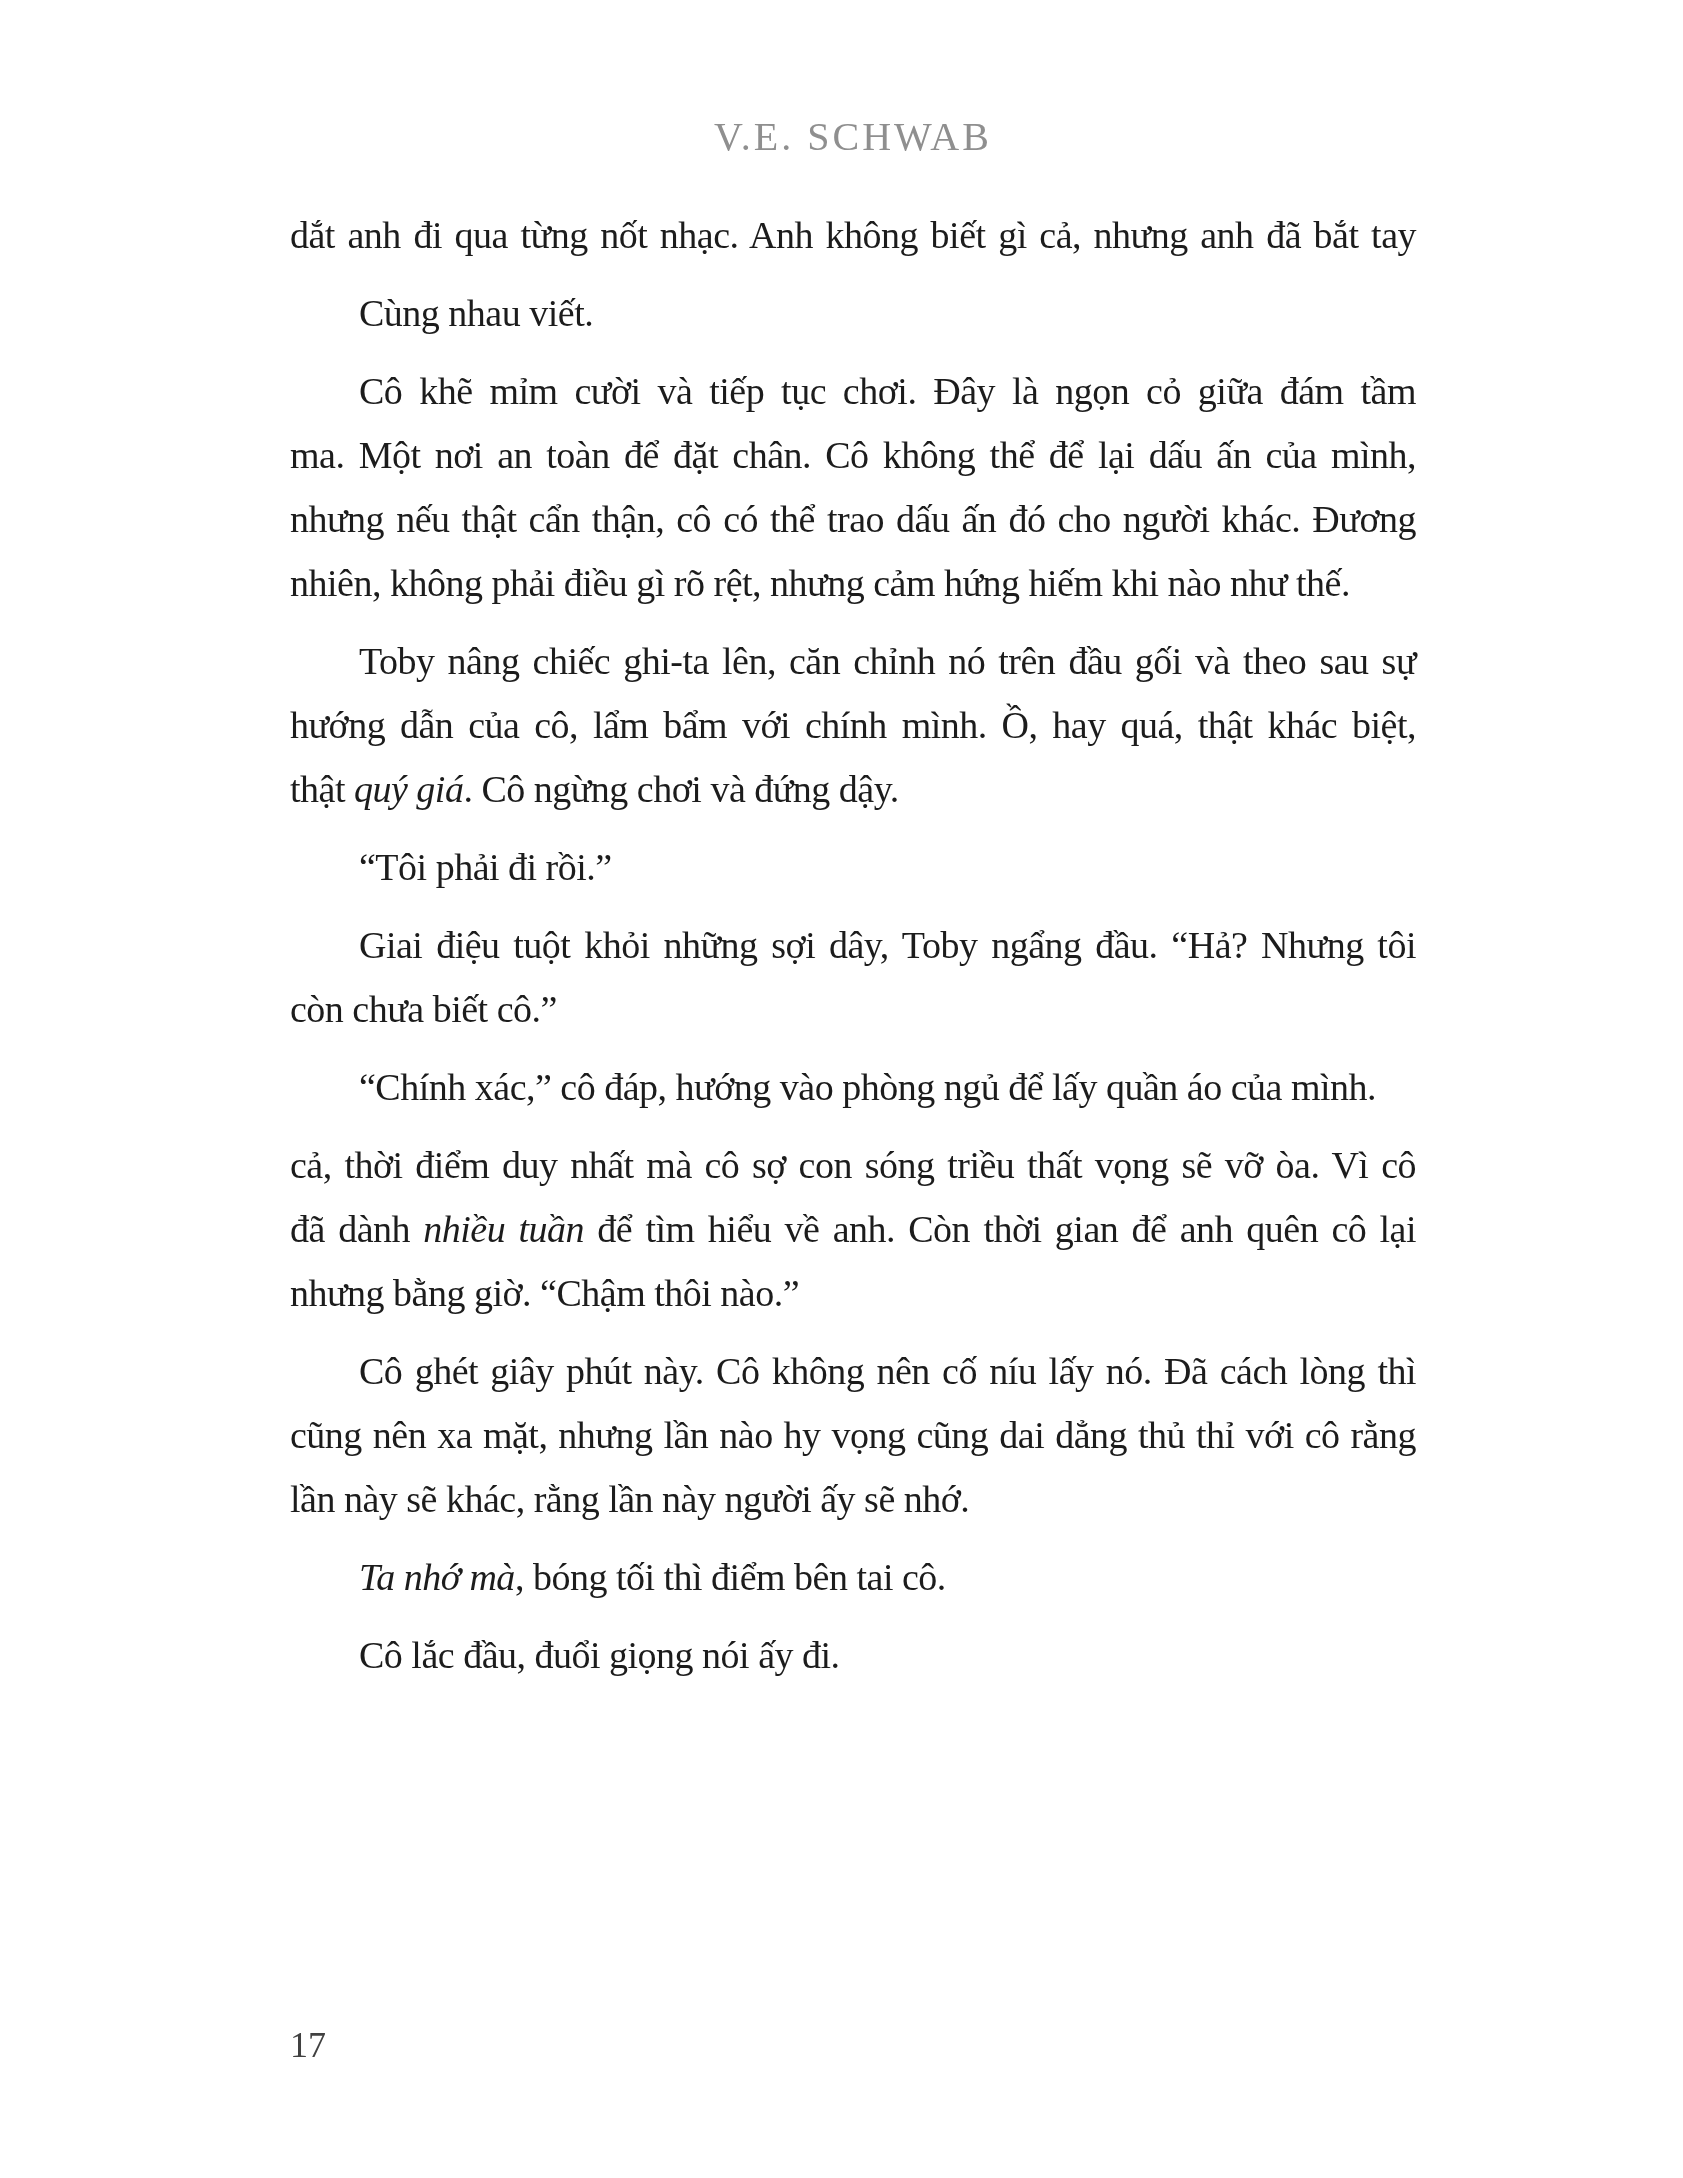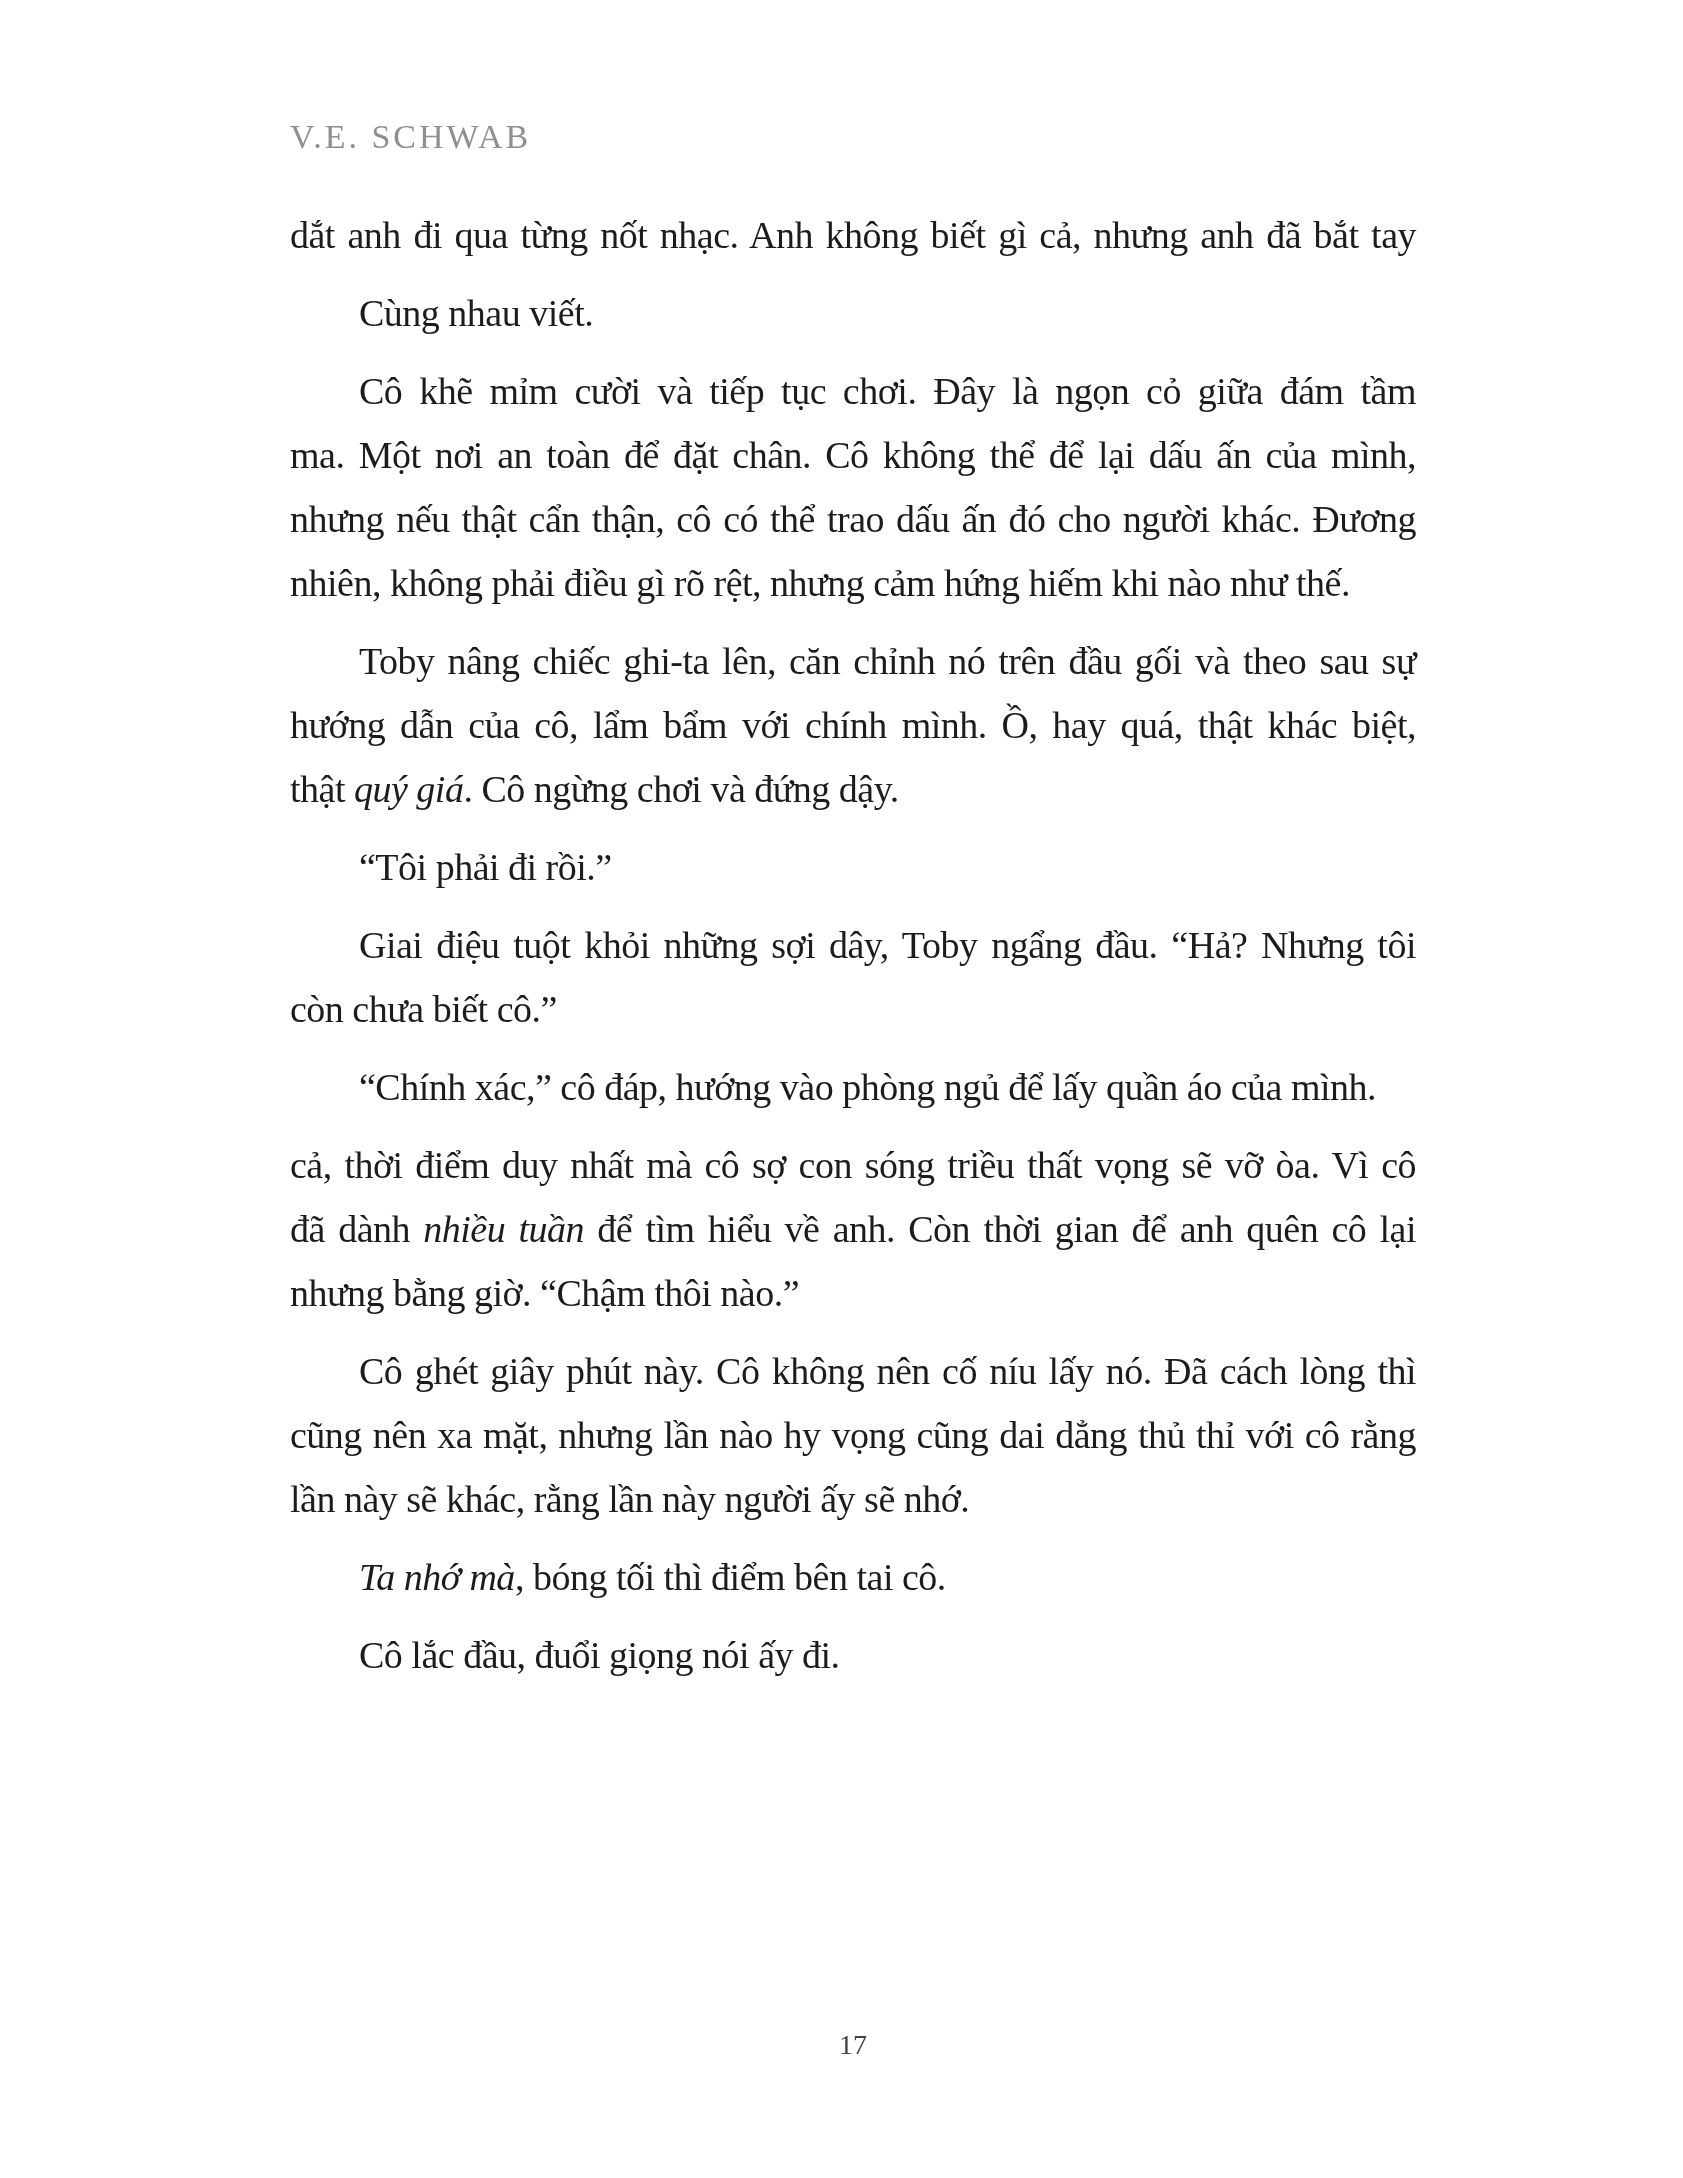--- a/index.html
+++ b/index.html
@@ -19,22 +19,22 @@
     position: absolute;
     inset: 0;
   }
   .running-header {
     position: absolute;
     left: 290px;
     top: 120px;
     width: 1126px;
     height: 34px;
     line-height: 34px;
-    text-align: left;
-    font-size: 34px;
+    text-align: center;
+    font-size: 40px;
     letter-spacing: 3px;
     color: #8f8f8f;
   }
   .text-block {
     position: absolute;
     left: 290px;
     top: 203px;
     width: 1126px;
   }
   .para {
@@ -60,22 +60,22 @@
   .em {
     font-style: italic;
   }
   .page-number {
     position: absolute;
     left: 290px;
     top: 2025px;
     width: 1126px;
     height: 40px;
     line-height: 40px;
-    text-align: center;
-    font-size: 28px;
+    text-align: left;
+    font-size: 36px;
     color: #414141;
   }
 </style>
 </head>
 <body style="background: rgb(255, 255, 255); color: rgb(28, 28, 28);">
 
 <div class="page">
   <div class="running-header" style="color: rgb(143, 143, 143);">V.E. SCHWAB</div>
 
   <div class="text-block">

